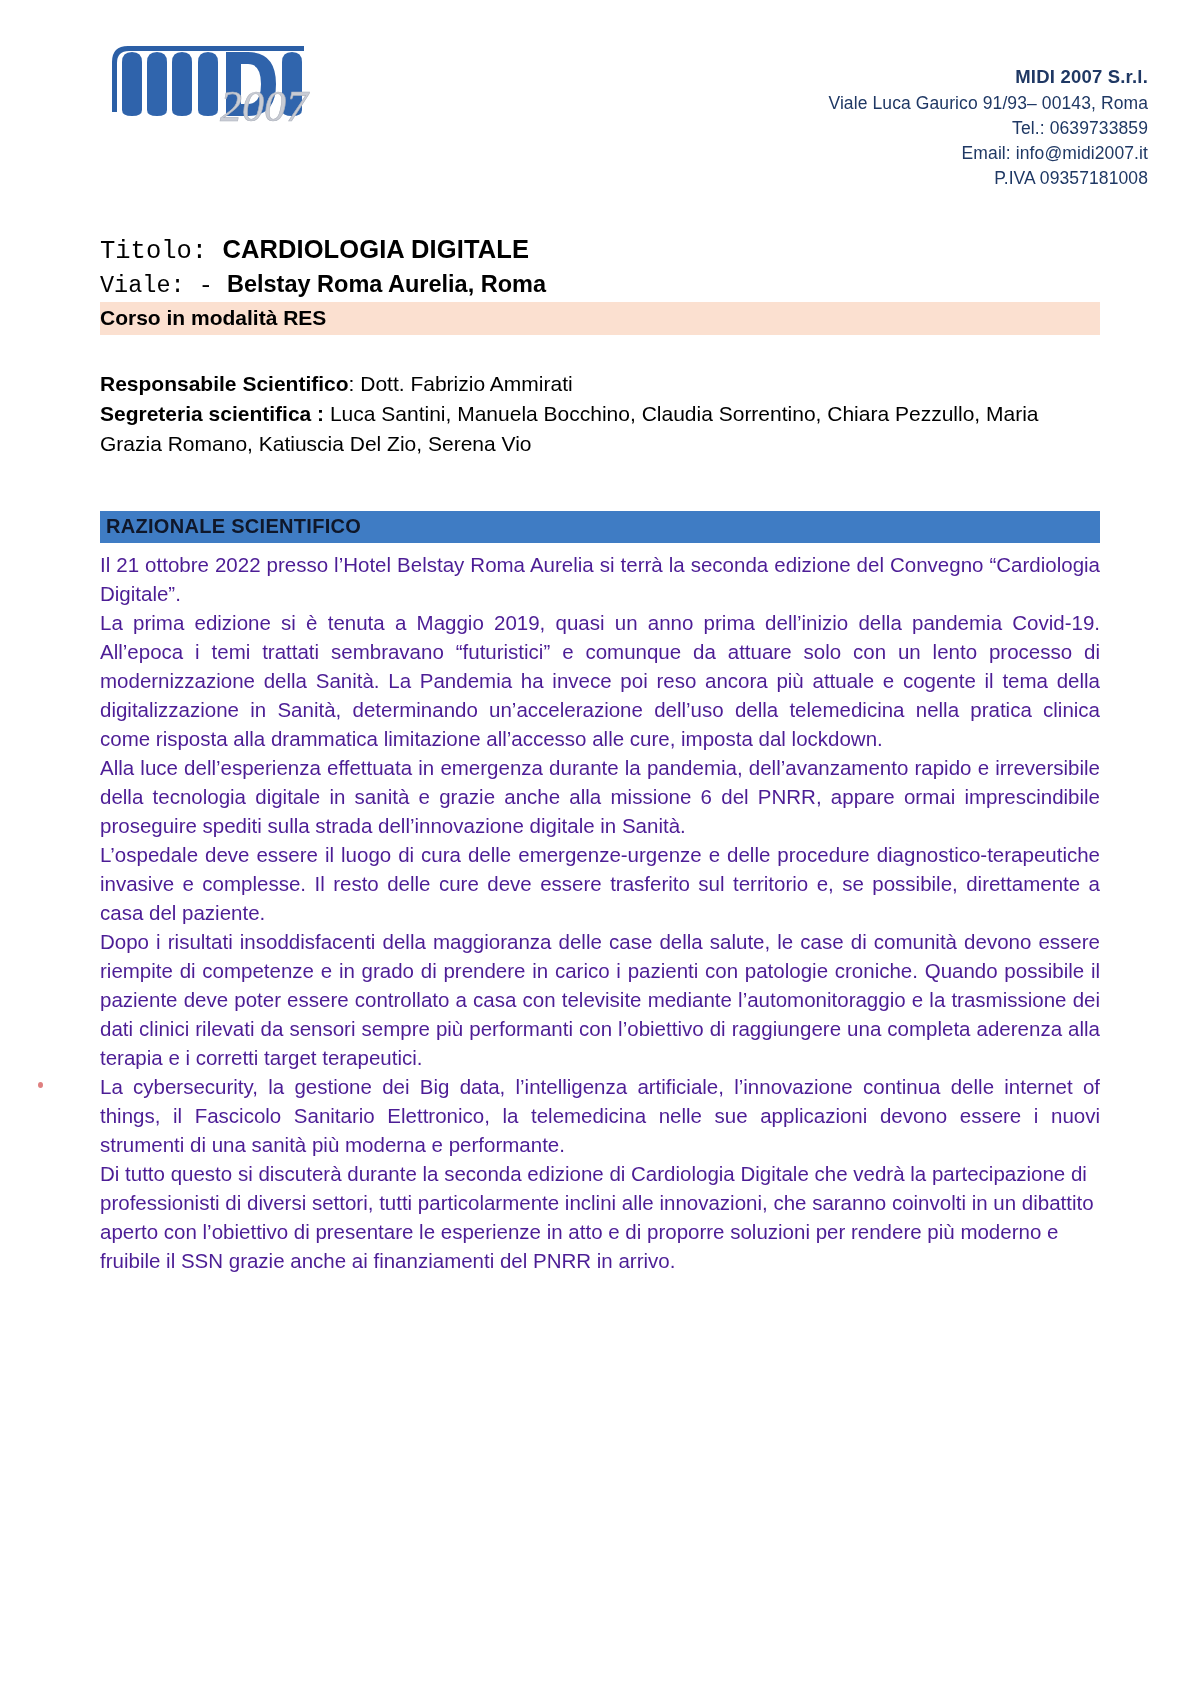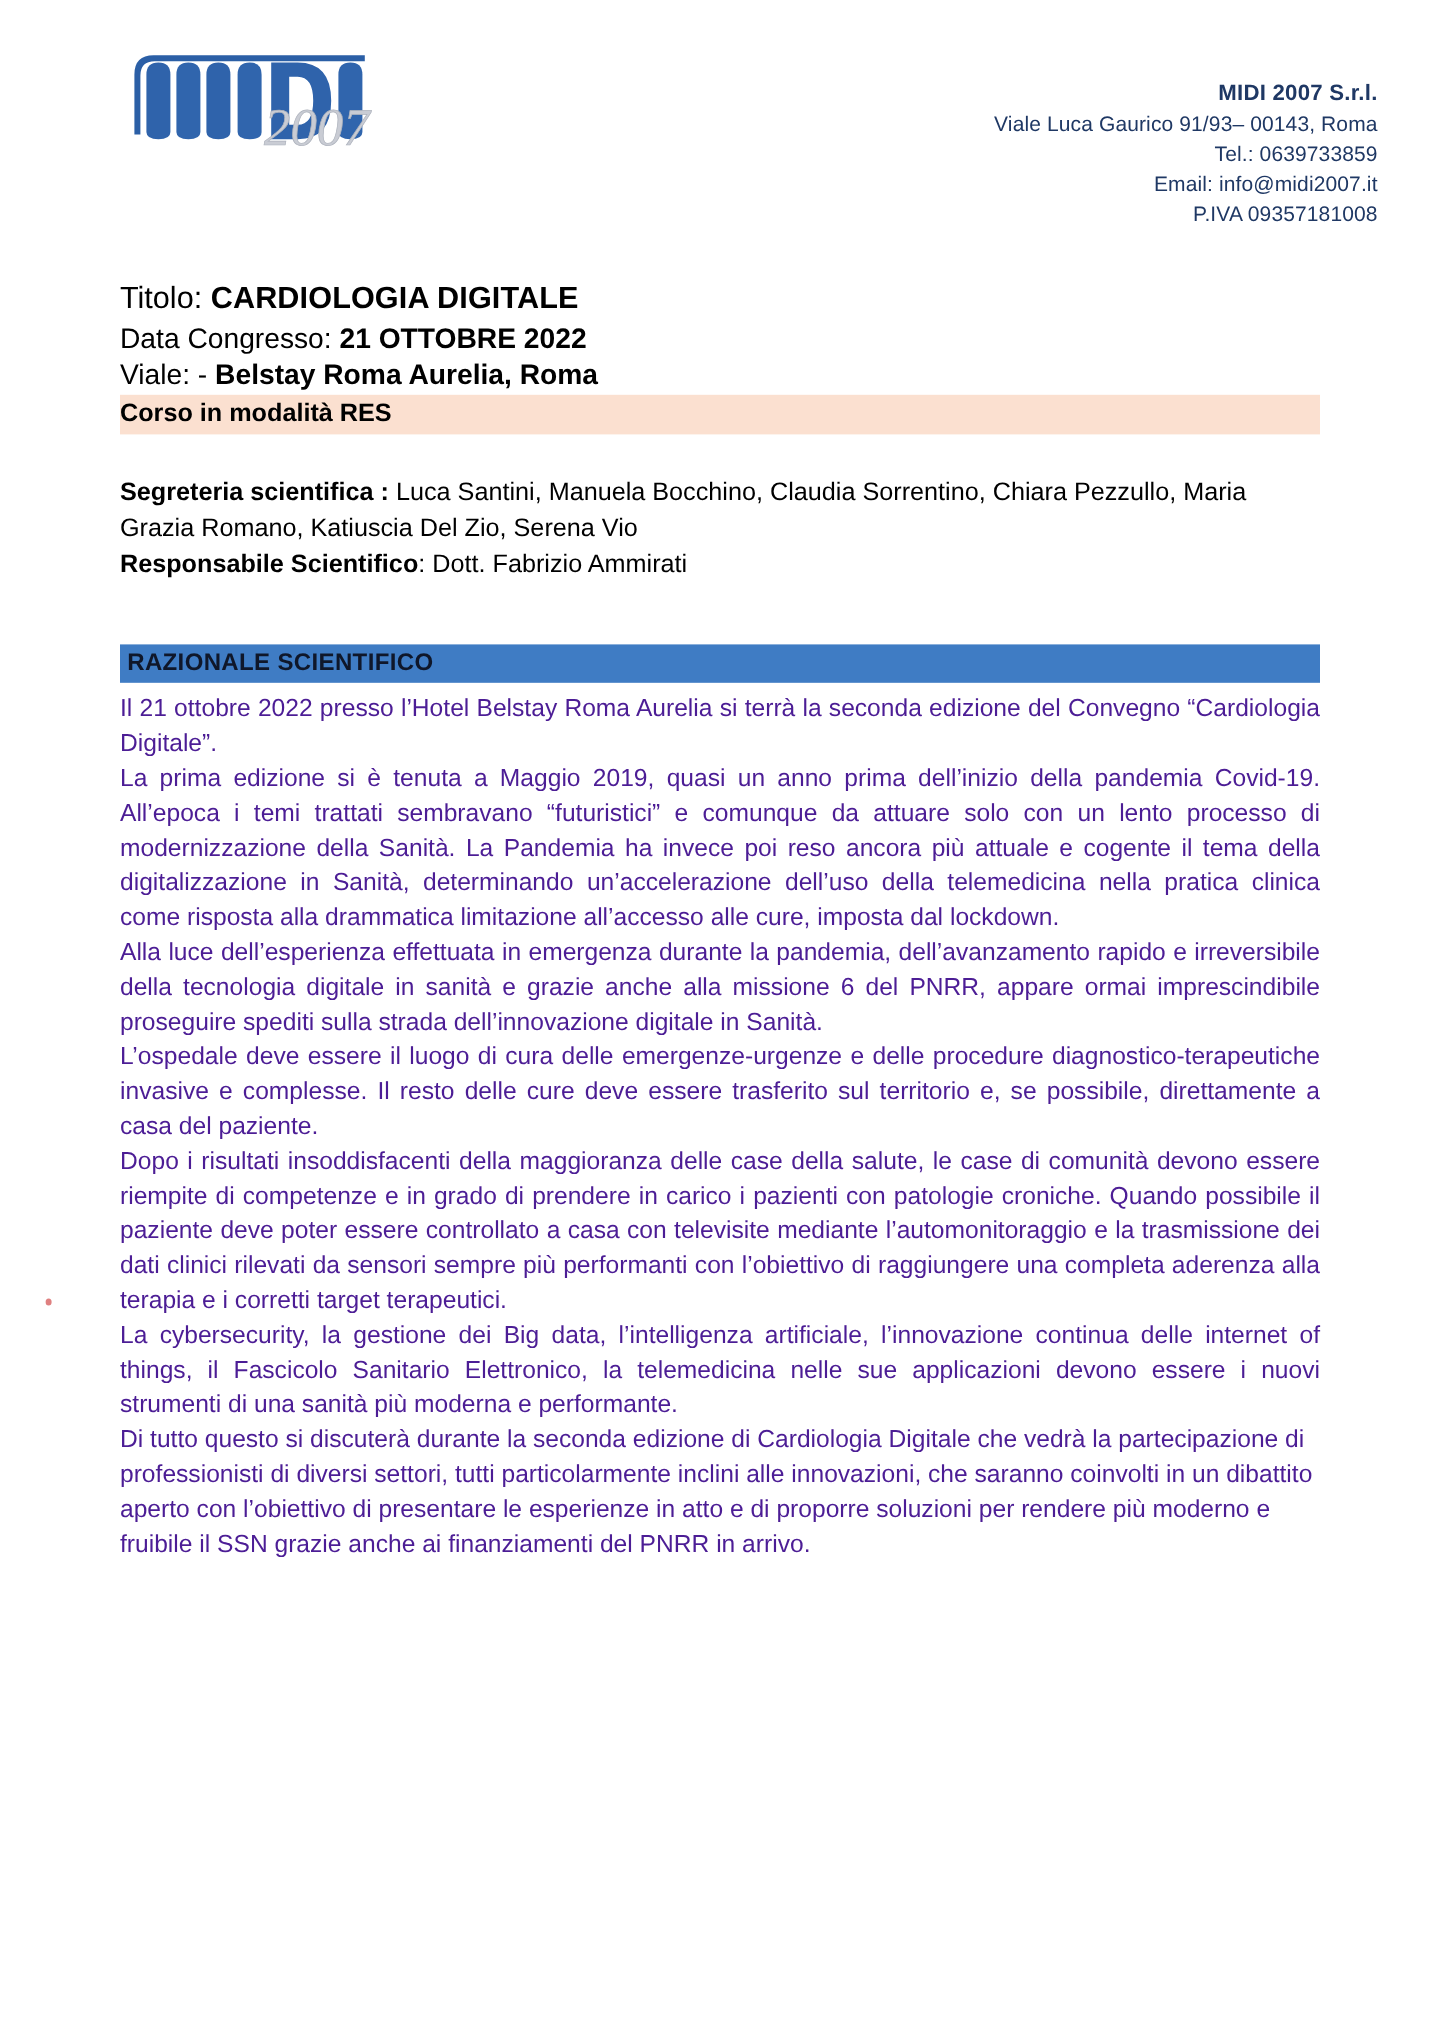--- a/index.html
+++ b/index.html
@@ -62,21 +62,21 @@
     box-sizing: border-box;
   }
 
   .title-block {
     margin-top: 42px;
     font-size: 23.5px;
     line-height: 1.30;
     color: #000;
   }
   .title-row { white-space: nowrap; }
-  .title-row .lbl { font-weight: normal; }
+  .title-row .lbl { font-weight: normal; font-family: Liberation Mono, monospace; }
   .title-row .val { font-weight: bold; }
   .title-main .val { font-size: 25.5px; letter-spacing: .1px; }
   .title-main .lbl { font-size: 25.5px; }
 
   .res-band {
     background: #fbe0d0;
     font-weight: bold;
     font-size: 21px;
     line-height: 1.35;
     padding: 2px 0 3px 0;
@@ -169,34 +169,31 @@
     </div>
   </div>
 
   <div class="content">
 
     <div class="title-block">
       <div class="title-row title-main">
         <span class="lbl">Titolo: </span><span class="val">CARDIOLOGIA DIGITALE</span>
       </div>
       <div class="title-row">
-        <span class="lbl">Data Congresso: </span><span class="val">21 OTTOBRE 2022</span>
-      </div>
-      <div class="title-row">
         <span class="lbl">Viale: - </span><span class="val">Belstay Roma Aurelia, Roma</span>
       </div>
       <div class="res-band">Corso in modalità RES</div>
     </div>
 
     <div class="resp-block">
       <div>
+        <b>Responsabile Scientifico</b><span>: Dott. Fabrizio Ammirati</span>
+      </div>
+      <div>
         <b>Segreteria scientifica :</b><span> Luca Santini, Manuela Bocchino, Claudia Sorrentino, Chiara Pezzullo, Maria Grazia Romano, Katiuscia Del Zio, Serena Vio</span>
-      </div>
-      <div>
-        <b>Responsabile Scientifico</b><span>: Dott. Fabrizio Ammirati</span>
       </div>
     </div>
 
     <div class="section-bar">RAZIONALE SCIENTIFICO</div>
 
     <div class="body-text">
       <p>Il 21 ottobre 2022 presso l’Hotel Belstay Roma Aurelia si terrà la seconda edizione del Convegno “Cardiologia Digitale”.</p>
       <p>La prima edizione si è tenuta a Maggio 2019, quasi un anno prima dell’inizio della pandemia Covid-19. All’epoca i temi trattati sembravano “futuristici” e comunque da attuare solo con un lento processo di modernizzazione della Sanità. La Pandemia ha invece poi reso ancora più attuale e cogente il tema della digitalizzazione in Sanità, determinando un’accelerazione dell’uso della telemedicina nella pratica clinica come risposta alla drammatica limitazione all’accesso alle cure, imposta dal lockdown.</p>
       <p>Alla luce dell’esperienza effettuata in emergenza durante la pandemia, dell’avanzamento rapido e irreversibile della tecnologia digitale in sanità e grazie anche alla missione 6 del PNRR, appare ormai imprescindibile proseguire spediti sulla strada dell’innovazione digitale in Sanità.</p>
       <p>L’ospedale deve essere il luogo di cura delle emergenze-urgenze e delle procedure diagnostico-terapeutiche invasive e complesse. Il resto delle cure deve essere trasferito sul territorio e, se possibile, direttamente a casa del paziente.</p>

